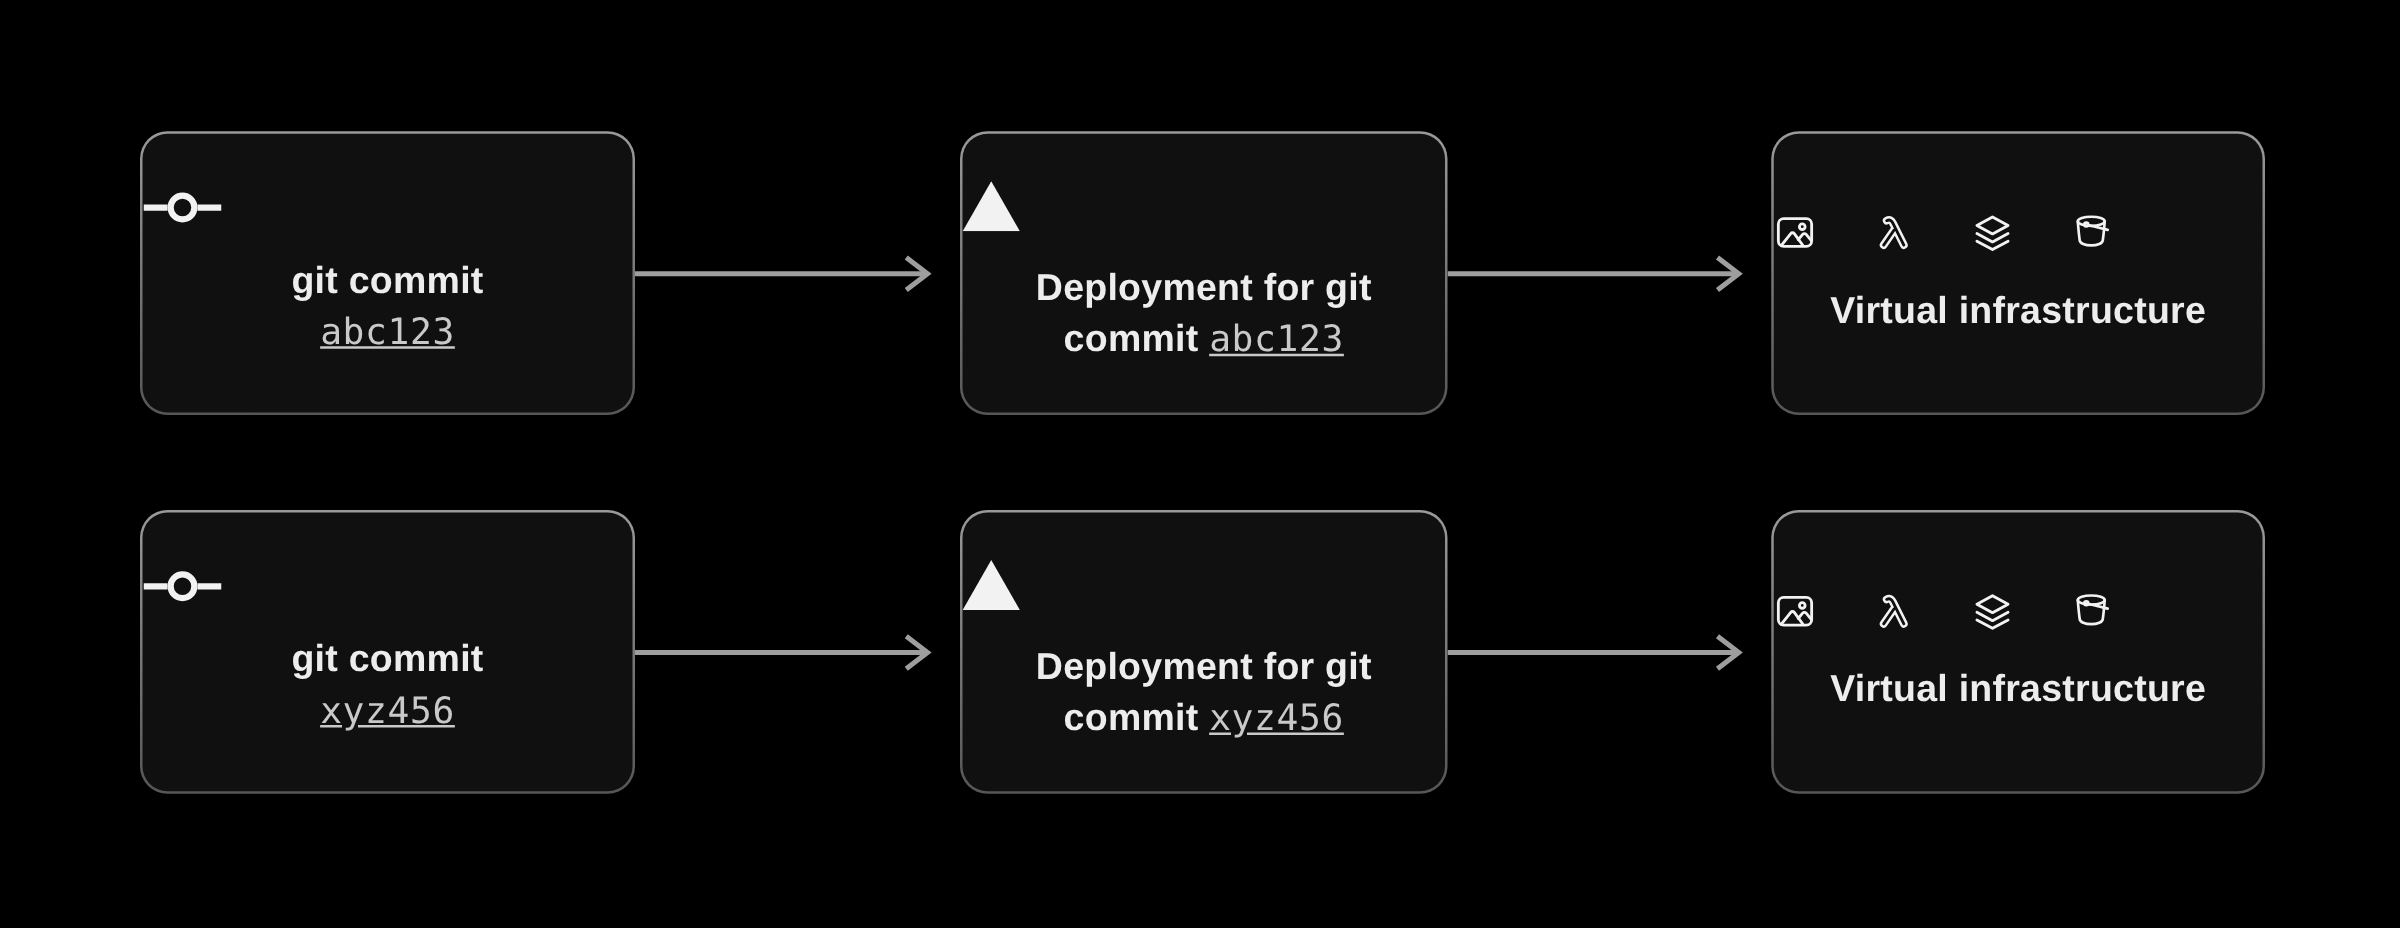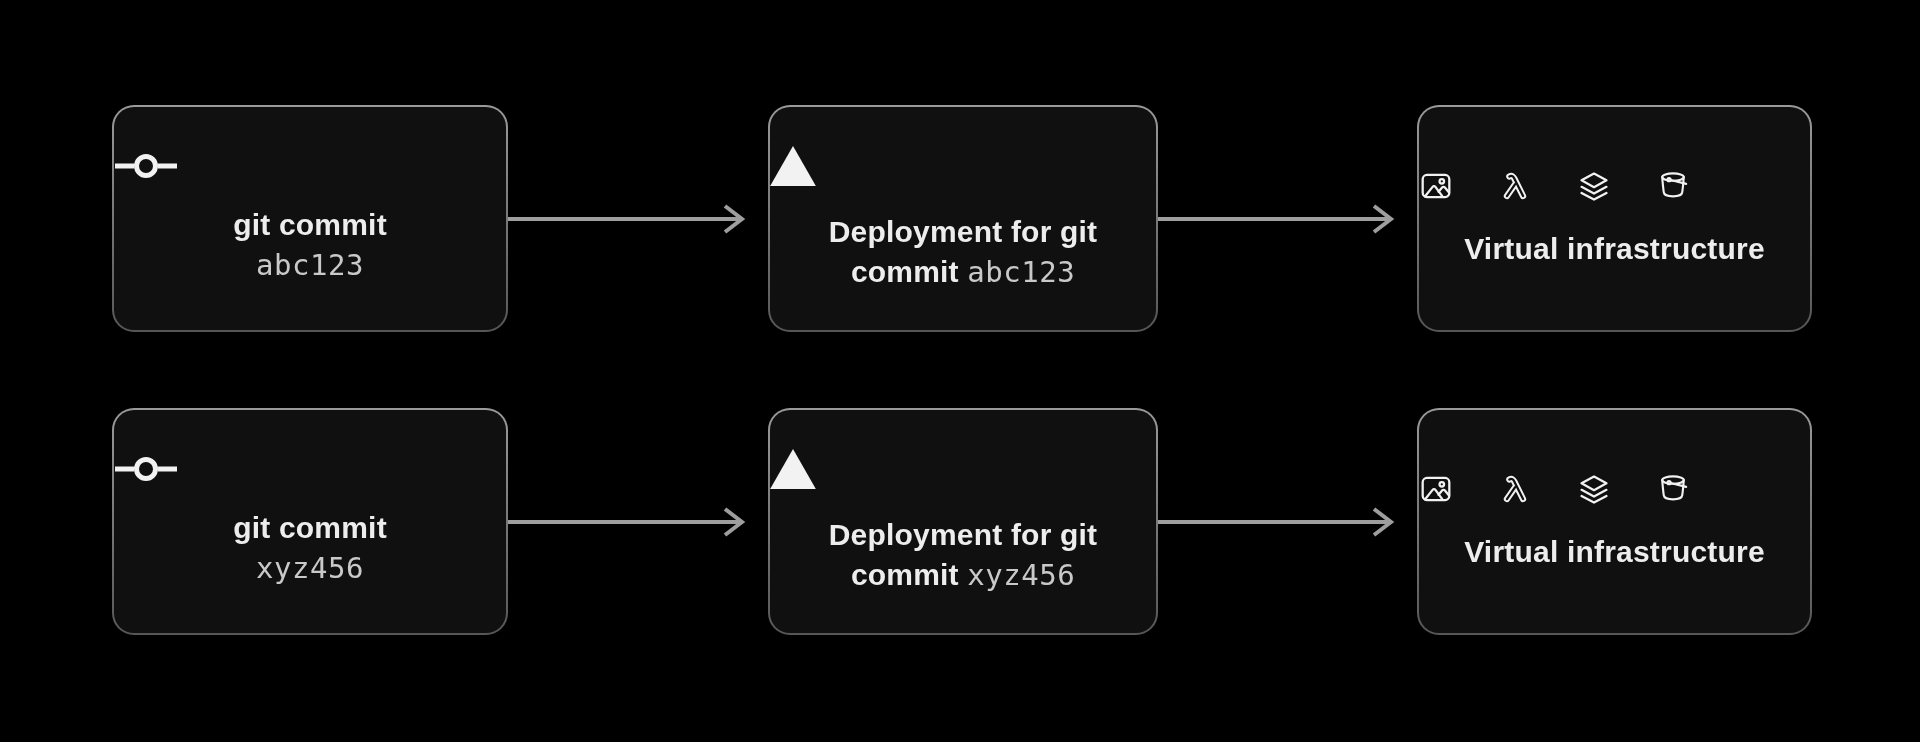--- a/index.html
+++ b/index.html
@@ -40,20 +40,21 @@
     font-weight:bold;
     color:var(--title-color,#ededed);
     letter-spacing:.2px;
   }
   .hash{
     font-family:"DejaVu Sans Mono","Liberation Mono",monospace;
     font-weight:normal;
     font-size:29px;
     color:var(--hash-color,#c9c9c9);
     letter-spacing:.5px;
+    text-decoration:underline;
   }
   .connector{
     display:flex;align-items:center;
     height:100%;width:100%;
   }
   .arrow-svg{width:100%;height:40px;display:block;}
   .arrow-svg line,.arrow-svg polyline{
     stroke:var(--arrow-color,#9e9e9e);
     stroke-width:4;fill:none;
   }

